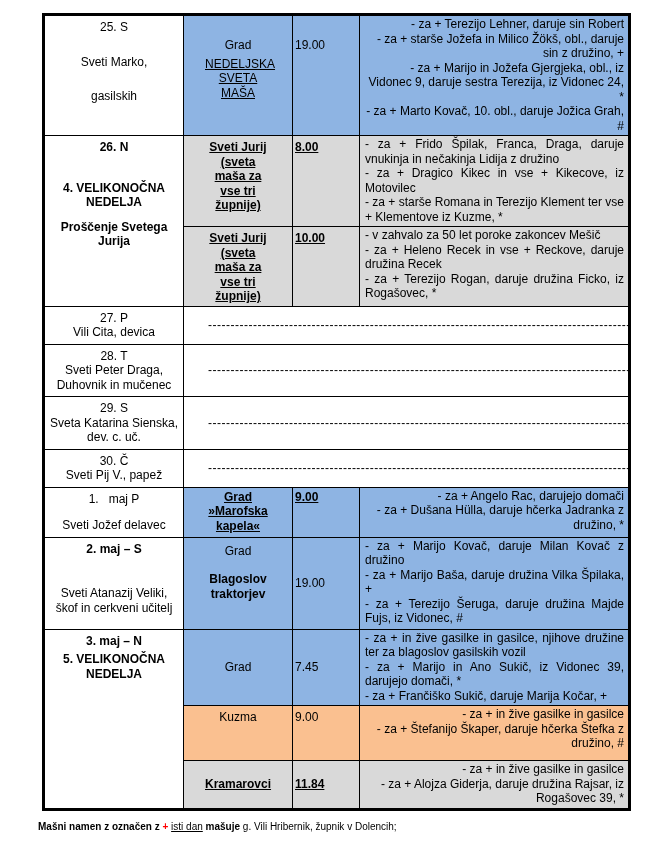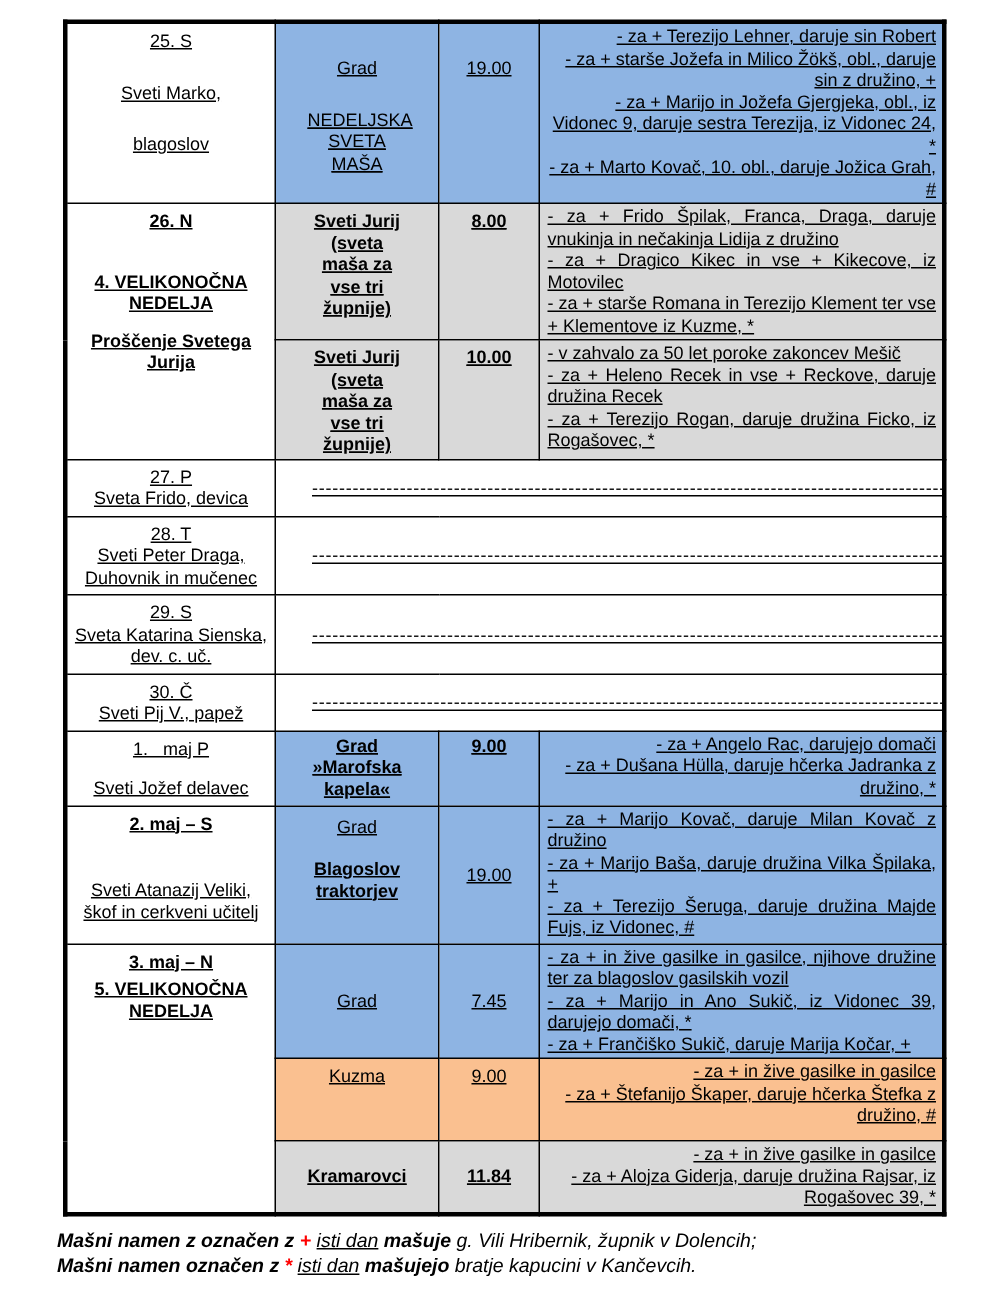--- a/index.html
+++ b/index.html
@@ -9,84 +9,83 @@
     font-size:12px;color:#000;
     -webkit-font-smoothing:antialiased;
   }
   .page{padding:13px 0 0 42px;}
 
   table.schedule{
     border-collapse:collapse;
     table-layout:fixed;
     width:586px;
     border:3px solid #000;
-    text-decoration:underline;
   }
   col.col-date{width:140px}
   col.col-loc{width:109px}
   col.col-time{width:67px}
   col.col-int{width:270px}
 
   td{
     border:1.5px solid #000;
     line-height:14.5px;
     overflow:hidden;
   }
   tr.gt td{border-top:1px solid #a3a3a3;}
 
   .bg-blue{background:var(--blue);}
   .bg-orange{background:var(--orange);}
   .bg-gray{background:var(--gray);}
 
   .c-date{background:#fff;text-align:center;vertical-align:top;padding:4px 3px;}
   .c-loc{text-align:center;vertical-align:top;padding:2px 21px;}
-  .c-time{text-align:center;vertical-align:top;padding:2px 2px;}
+  .c-time{text-align:left;vertical-align:top;padding:2px 2px;}
   .c-int{vertical-align:top;padding:1px 4px 2px 5px;text-align:right;}
   .c-dash{vertical-align:middle;padding:0 6px 0 24px;white-space:nowrap;letter-spacing:.5px;color:#000;}
 
   .lines{white-space:pre-line;}
   .just{text-align:justify;}
   .b{font-weight:bold;}
   .u{text-decoration:underline;}
   .vmid{vertical-align:middle;}
   .pt22{padding-top:22px;}
   .pt6{padding-top:6px;}
   .pt4{padding-top:4px;}
   .mb4{margin-bottom:4px;}
   .mb10{margin-bottom:10px;}
   .mb12{margin-bottom:12px;}
   .mb20{margin-bottom:20px;}
   .mb26{margin-bottom:26px;}
   .mb30{margin-bottom:30px;}
-  .gap16{margin-top:20px;}
+  .gap16{margin-top:4px;}
   .gap14{margin-top:14px;}
 
   .notes{margin:7px 0 0 -4px;}
-  .note{line-height:17px;font-size:13px;font-style:italic;}
+  .note{line-height:17px;font-size:10px;}
   .sym{color:var(--red);font-weight:bold;}
 </style>
 </head>
 <body>
 
 <div class="page">
 
   <table class="schedule">
     <colgroup>
         <col class="col-date">
         <col class="col-loc">
         <col class="col-time">
         <col class="col-int">
       </colgroup>
     <tbody>
 
       <tr style="height:119px">
         <td class="c-date">
           <div class="mb20">25. S</div>
           <div class="mb20">Sveti Marko,</div>
-          <div>blagoslov</div>
+          <div>gasilskih</div>
         </td>
         <td class="c-loc bg-blue pt22">
           <div>Grad</div>
           <div class="u gap16">NEDELJSKA SVETA MAŠA</div>
         </td>
         <td class="c-time bg-blue pt22">
           <div>19.00</div>
         </td>
         <td class="c-int bg-blue lines">- za + Terezijo Lehner, daruje sin Robert
 - za + starše Jožefa in Milico Žökš, obl., daruje sin z družino, +
@@ -121,21 +120,21 @@
           <div class="b u">10.00</div>
         </td>
         <td class="c-int bg-gray lines just">- v zahvalo za 50 let poroke zakoncev Mešič
 - za + Heleno Recek in vse + Reckove, daruje družina Recek
 - za + Terezijo Rogan, daruje družina Ficko, iz Rogašovec, *</td>
       </tr>
 
       <tr class="gt" style="height:29px">
         <td class="c-date">
           <div>27. P</div>
-          <div>Sveta Frido, devica</div>
+          <div>Vili Cita, devica</div>
         </td>
         <td class="c-dash" colspan="3">----------------------------------------------------------------------------------------------------</td>
       </tr>
 
       <tr class="gt" style="height:41px">
         <td class="c-date">
           <div>28. T</div>
           <div>Sveti Peter Draga,</div>
           <div>Duhovnik in mučenec</div>
         </td>
@@ -227,17 +226,16 @@
         </td>
         <td class="c-int bg-gray lines">- za + in žive gasilke in gasilce
 - za + Alojza Giderja, daruje družina Rajsar, iz Rogašovec 39, *</td>
       </tr>
 
     </tbody>
   </table>
 
   <div class="notes">
     <div class="note"><span class="b">Mašni namen z označen z</span> <span class="sym">+</span> <span class="u">isti dan</span> <span class="b">mašuje</span> <span>g. Vili Hribernik, župnik v Dolencih;</span></div>
-    <div class="note"><span class="b">Mašni namen označen z</span> <span class="sym">*</span> <span class="u">isti dan</span> <span class="b">mašujejo</span> <span>bratje kapucini v Kančevcih.</span></div>
     <div class="note">    </div>
   </div>
 
 </div>
 
 </body></html>

